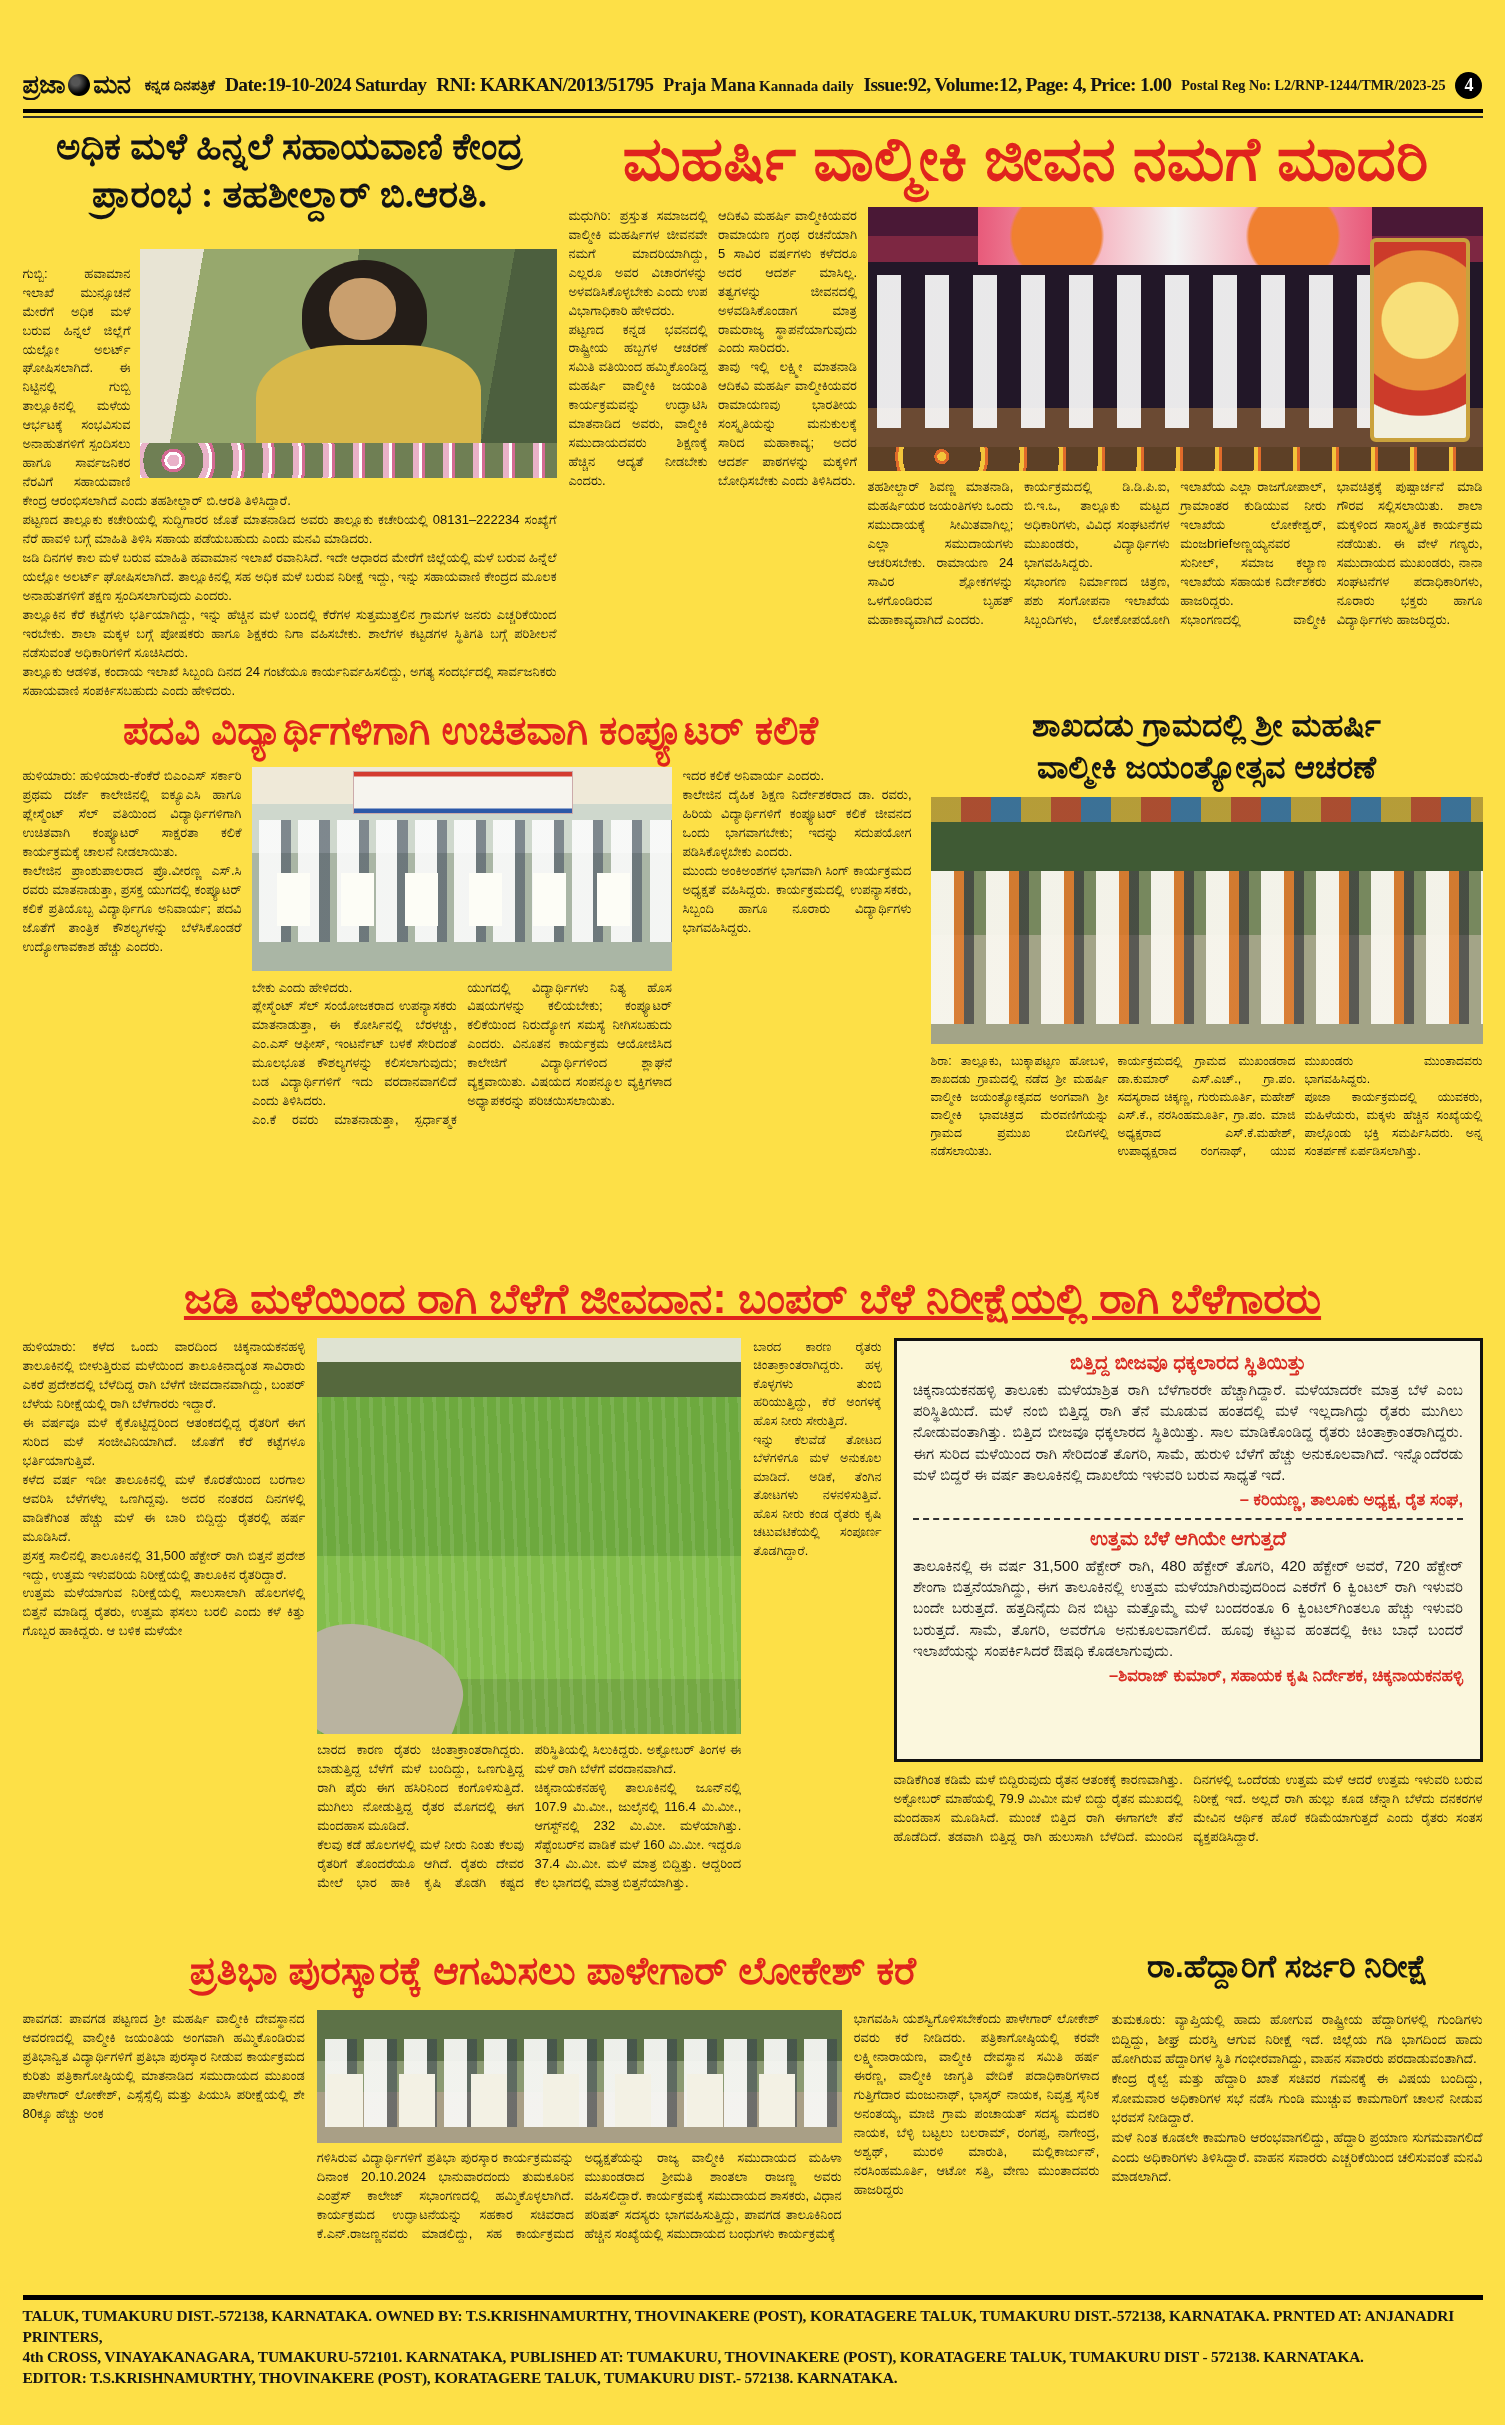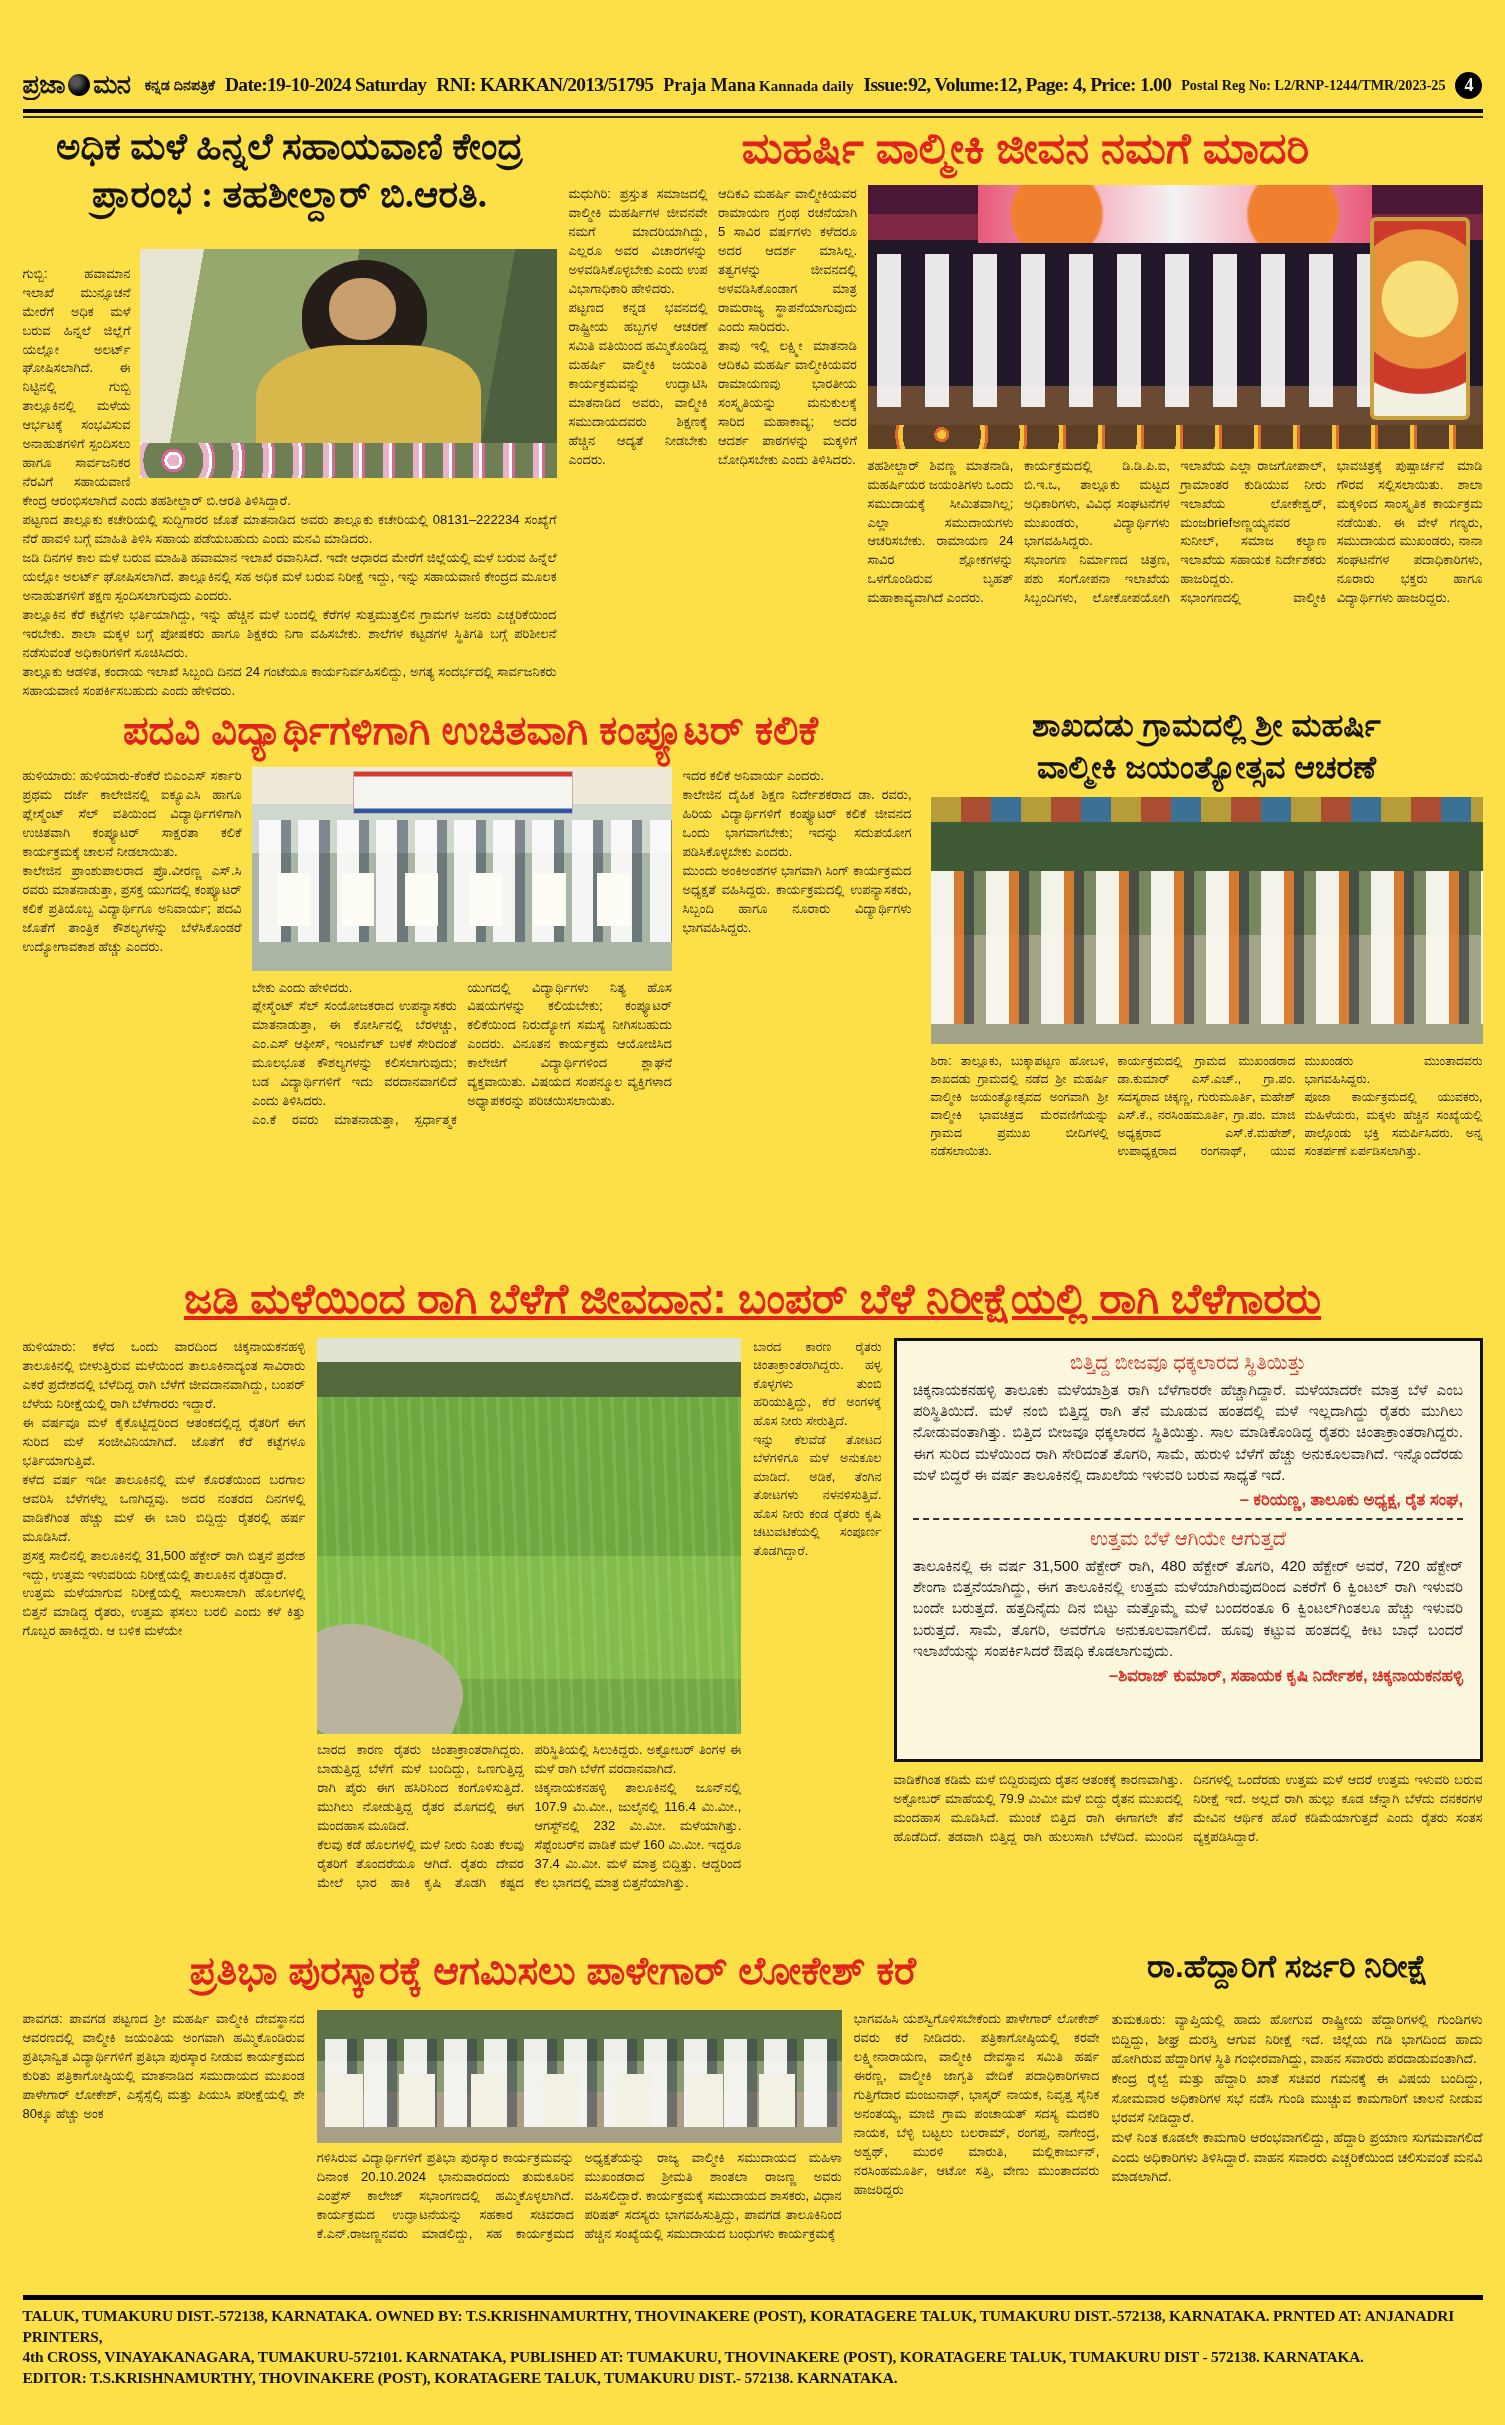--- a/index.html
+++ b/index.html
@@ -30,21 +30,21 @@
   .cols3{column-count:3;column-gap:9px;}
   .cols4{column-count:4;column-gap:10.5px;}
 
   
   .row1{position:absolute;left:22.5px;top:123px;width:1460px;display:flex;gap:12px;}
   .a1{width:534px;}
   .a1 .hl{font-size:37px;line-height:1.3;font-family:Liberation Serif, serif;}
   .a1-body{margin-top:7.5px;height:477px;}
   .ph-woman{float:right;width:417px;height:229px;margin:3px 0 7.5px 9px;}
   .a2{width:914px;}
-  .a2 .hl{font-size:43px;line-height:1.2;}
+  .a2 .hl{font-size:61px;line-height:1.2;}
   .a2-content{display:flex;gap:10.5px;margin-top:10.5px;}
   .a2-left{width:289px;height:504px;}
   .a2-right{width:615px;}
   .ph-stage{width:615px;height:264px;}
   .a2-below{margin-top:7.5px;height:225px;}
 
   .row2{position:absolute;left:22.5px;top:705px;width:1460px;display:flex;gap:12px;}
   .a3{width:896px;}
   .a3 .hl{font-size:40px;line-height:1.25;}
   .a3-content{display:flex;gap:10.5px;margin-top:12px;}
@@ -62,21 +62,21 @@
   .r3-hl{font-size:42px;line-height:1.2;text-decoration:underline;}
   .r3-content{display:flex;gap:12px;margin-top:13.5px;}
   .r3-c1{width:291px;height:600px;}
   .r3-mid{width:424px;}
   .ph-field{width:424px;height:396px;}
   .r3-below{margin-top:7.5px;height:193px;}
   .r3-c3{width:132px;height:600px;font-size:12.7px;}
   .r3-right{width:589px;}
   .quote-box{box-sizing:border-box;width:589px;height:424px;border:3px solid #111;
              background:#fbf7dd;padding:10.5px 16.5px;overflow:hidden;}
-  .qb-title{color:#d92b21;font-weight:normal;font-size:19.5px;text-align:center;margin-bottom:4.5px;}
+  .qb-title{color:#d92b21;font-weight:bold;font-size:19.5px;text-align:center;margin-bottom:4.5px;}
   .qb-body{font-size:15px;line-height:1.42;text-align:justify;white-space:pre-line;}
   .qb-sign{color:#d92b21;font-weight:bold;font-size:16.5px;text-align:right;margin-top:4.5px;}
   .qb-divider{border-top:2.2px dashed #333;margin:9px 0 7.5px 0;height:0;}
   .qb-below{margin-top:9px;height:159px;}
 
   .row4{position:absolute;left:22.5px;top:1949px;width:1460px;}
   .r4-hls{display:flex;gap:16px;align-items:flex-start;}
   .r4-hl-left{width:1061px;font-size:39px;line-height:1.15;}
   .r4-hl-right{width:376px;font-size:31.5px;line-height:1.1;}
   .r4-content{display:flex;gap:12px;margin-top:16px;}

